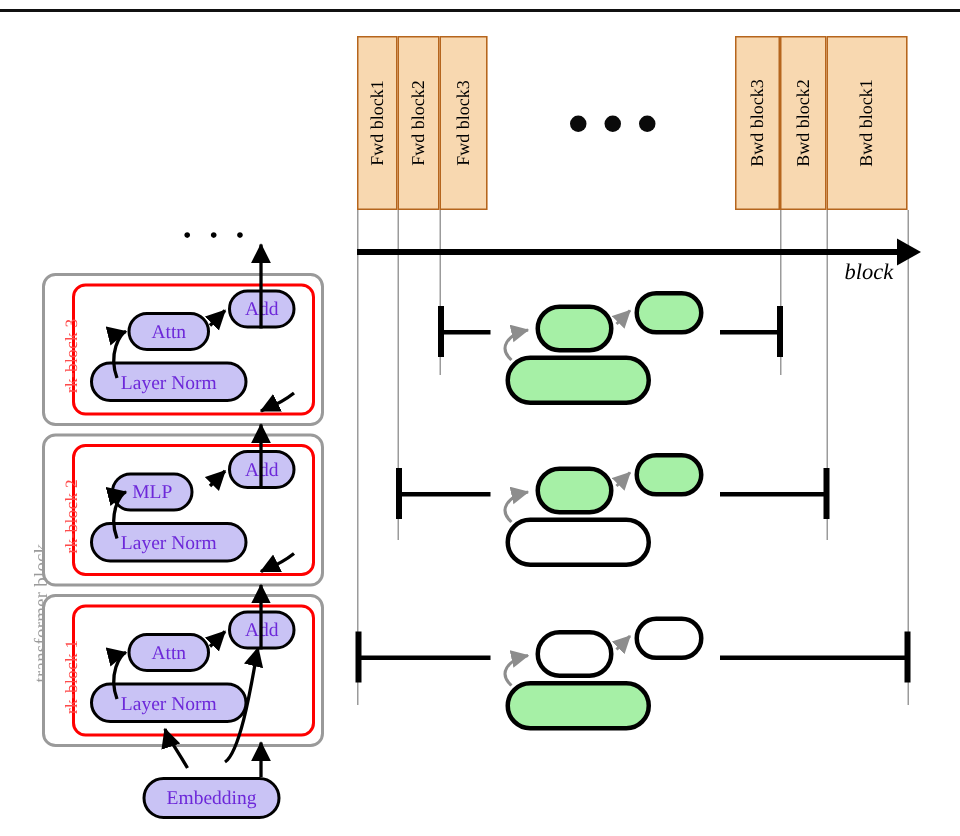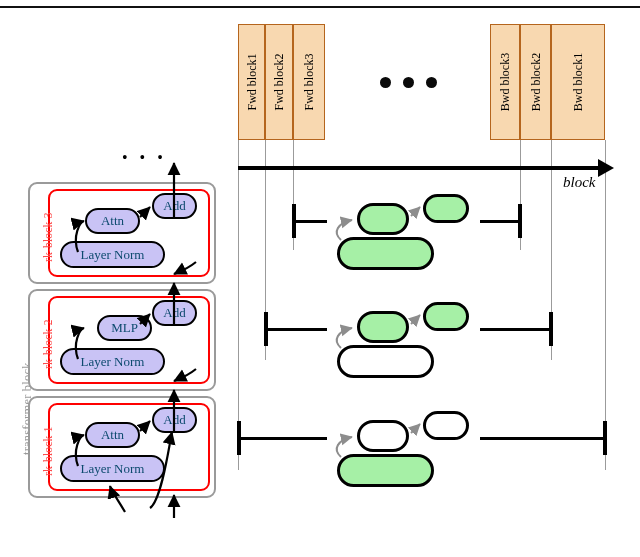--- a/index.html
+++ b/index.html
@@ -15,21 +15,21 @@
   .gray-outer{position:absolute;border:2.5px solid #9a9a9a;border-radius:9px;background:#fff;}
   .red-inner{position:absolute;border:2px solid #fe0000;border-radius:9px;background:#fff;}
 
   .vlabel{position:absolute;transform-origin:0 0;white-space:nowrap;
           font-size:12.5px;letter-spacing:.2px;}
   .vlabel.gray{color:#9a9a9a;font-size:12.5px;}
   .vlabel.red{color:#fe4a4a;font-size:11.5px;}
 
   .node{position:absolute;background:#c9c3f5;border:2.2px solid #000;
         border-radius:999px;display:flex;align-items:center;justify-content:center;
-        font-size:13px;color:#0c4a6e;box-sizing:border-box;}
+        font-size:13px;color:#6d28d9;box-sizing:border-box;}
 
   .dots-left{position:absolute;font-size:16px;letter-spacing:4px;color:#000;line-height:1;}
 
   
   svg.layer{position:absolute;left:0;top:0;width:640px;height:557px;pointer-events:none;}
 
   
   .obox{position:absolute;background:#f8d8b0;border:1.6px solid #b5651d;
         box-sizing:border-box;overflow:hidden;}
   .obox span{position:absolute;left:50%;top:50%;white-space:nowrap;font-size:12px;
@@ -68,31 +68,32 @@
 
   <div class="node" style="left:60px;top:241px;width:105px;height:27px;">Layer Norm</div>
   <div class="node" style="left:85px;top:208px;width:55px;height:26px;">Attn</div>
   <div class="node" style="left:152px;top:193px;width:45px;height:26px;">Add</div>
 
   <div class="gray-outer" style="left:28px;top:289px;width:184px;height:98px;"></div>
   <div class="red-inner" style="left:48px;top:296px;width:158px;height:84px;"></div>
   <div class="vlabel red" style="left:42px;top:369px;transform:rotate(-90deg);">rk-block 2</div>
 
   <div class="node" style="left:60px;top:348px;width:105px;height:27px;">Layer Norm</div>
-  <div class="node" style="left:97px;top:315px;width:55px;height:26px;">MLP</div>
+  <div class="node" style="left:74px;top:315px;width:55px;height:26px;">MLP</div>
   <div class="node" style="left:152px;top:300px;width:45px;height:26px;">Add</div>
 
   <div class="gray-outer" style="left:28px;top:396px;width:184px;height:98px;"></div>
   <div class="red-inner" style="left:48px;top:403px;width:158px;height:84px;"></div>
   <div class="vlabel red" style="left:42px;top:476px;transform:rotate(-90deg);">rk-block 1</div>
 
   <div class="node" style="left:60px;top:455px;width:105px;height:27px;">Layer Norm</div>
   <div class="node" style="left:85px;top:422px;width:55px;height:26px;">Attn</div>
   <div class="node" style="left:152px;top:407px;width:45px;height:26px;">Add</div>
 
+  <div class="node" style="left:95px;top:518px;width:92px;height:28px;">Embedding</div>
 
   <svg class="layer" viewBox="0 0 640 557">
     <defs>
       <marker id="ah" markerWidth="7" markerHeight="7" refX="5.6" refY="3" orient="auto" markerUnits="strokeWidth">
         <path d="M0,0 L6,3 L0,6 z" fill="#000"></path>
       </marker>
     </defs>
     <g stroke="#000" stroke-width="2.2" fill="none" marker-end="url(#ah)">
 
       <path d="M174,518 L174,495"></path>

